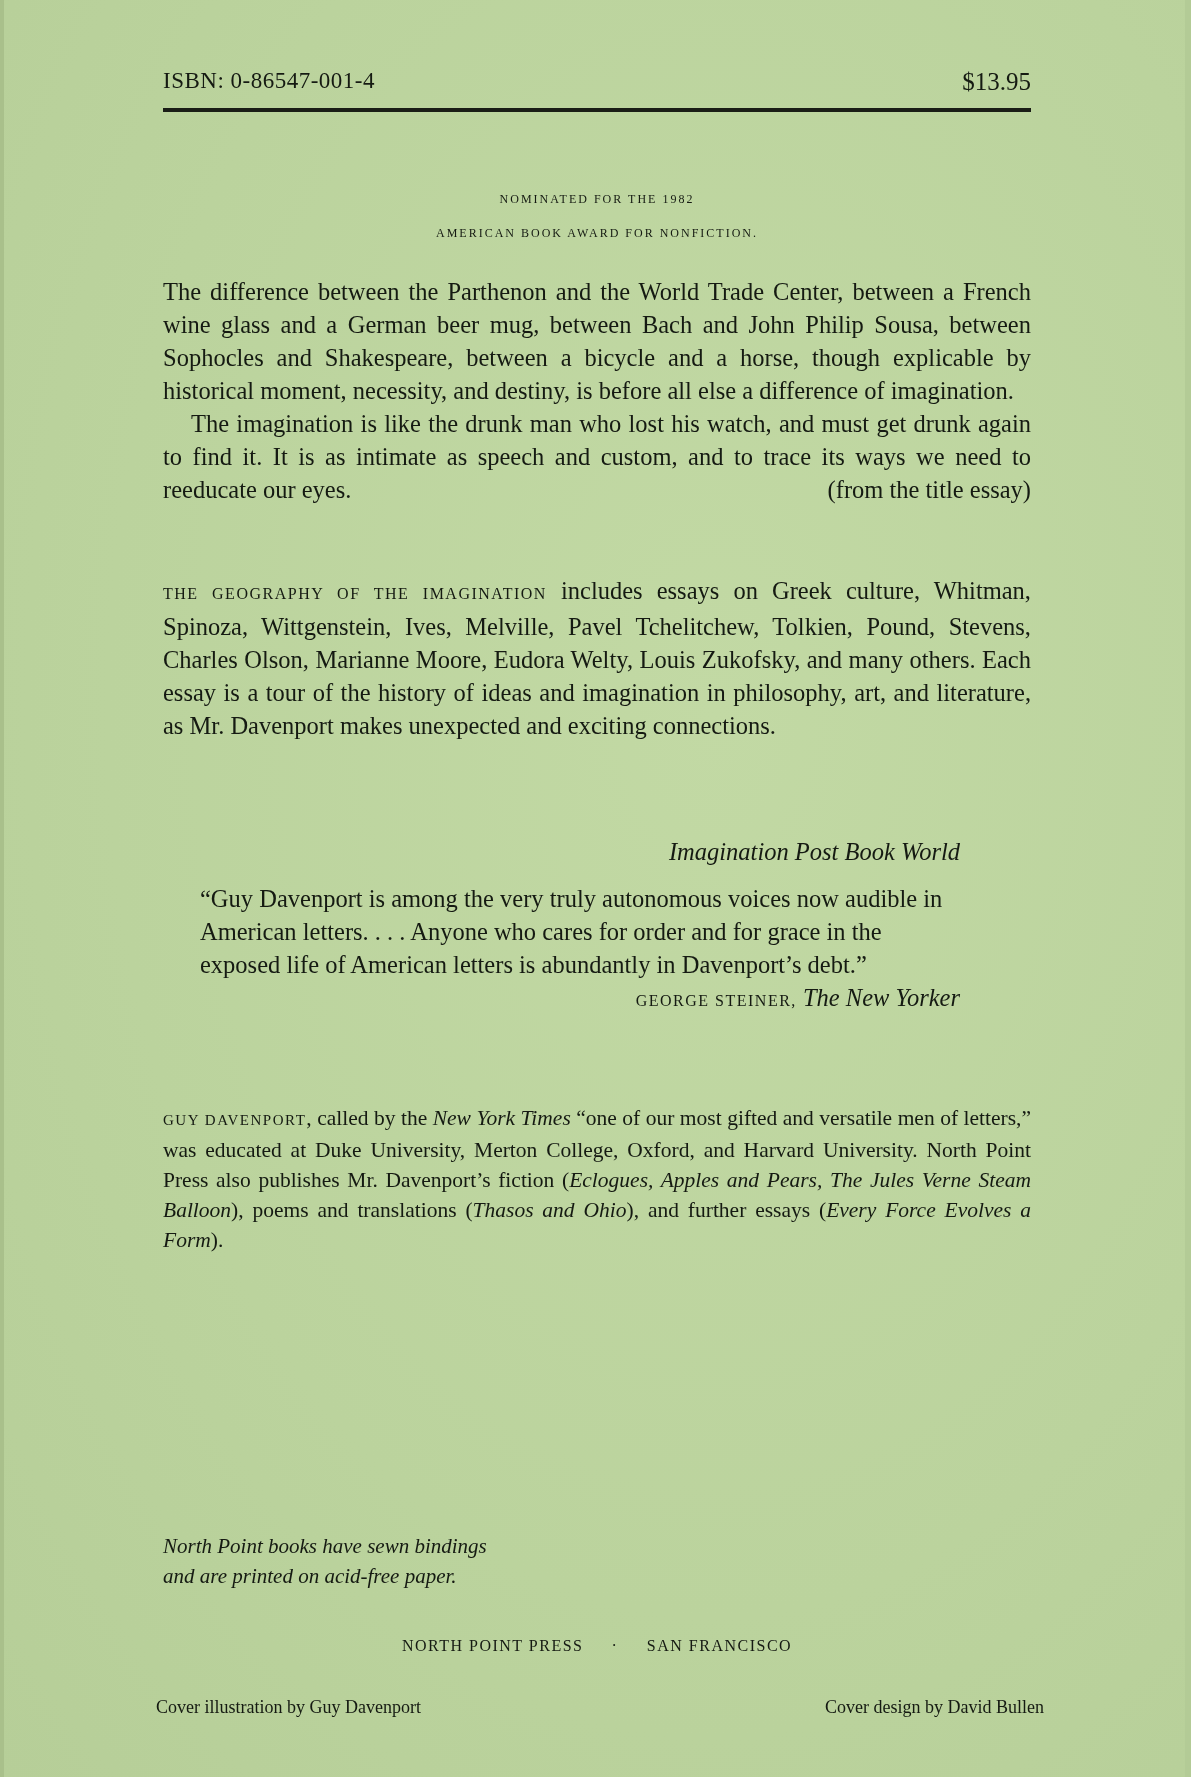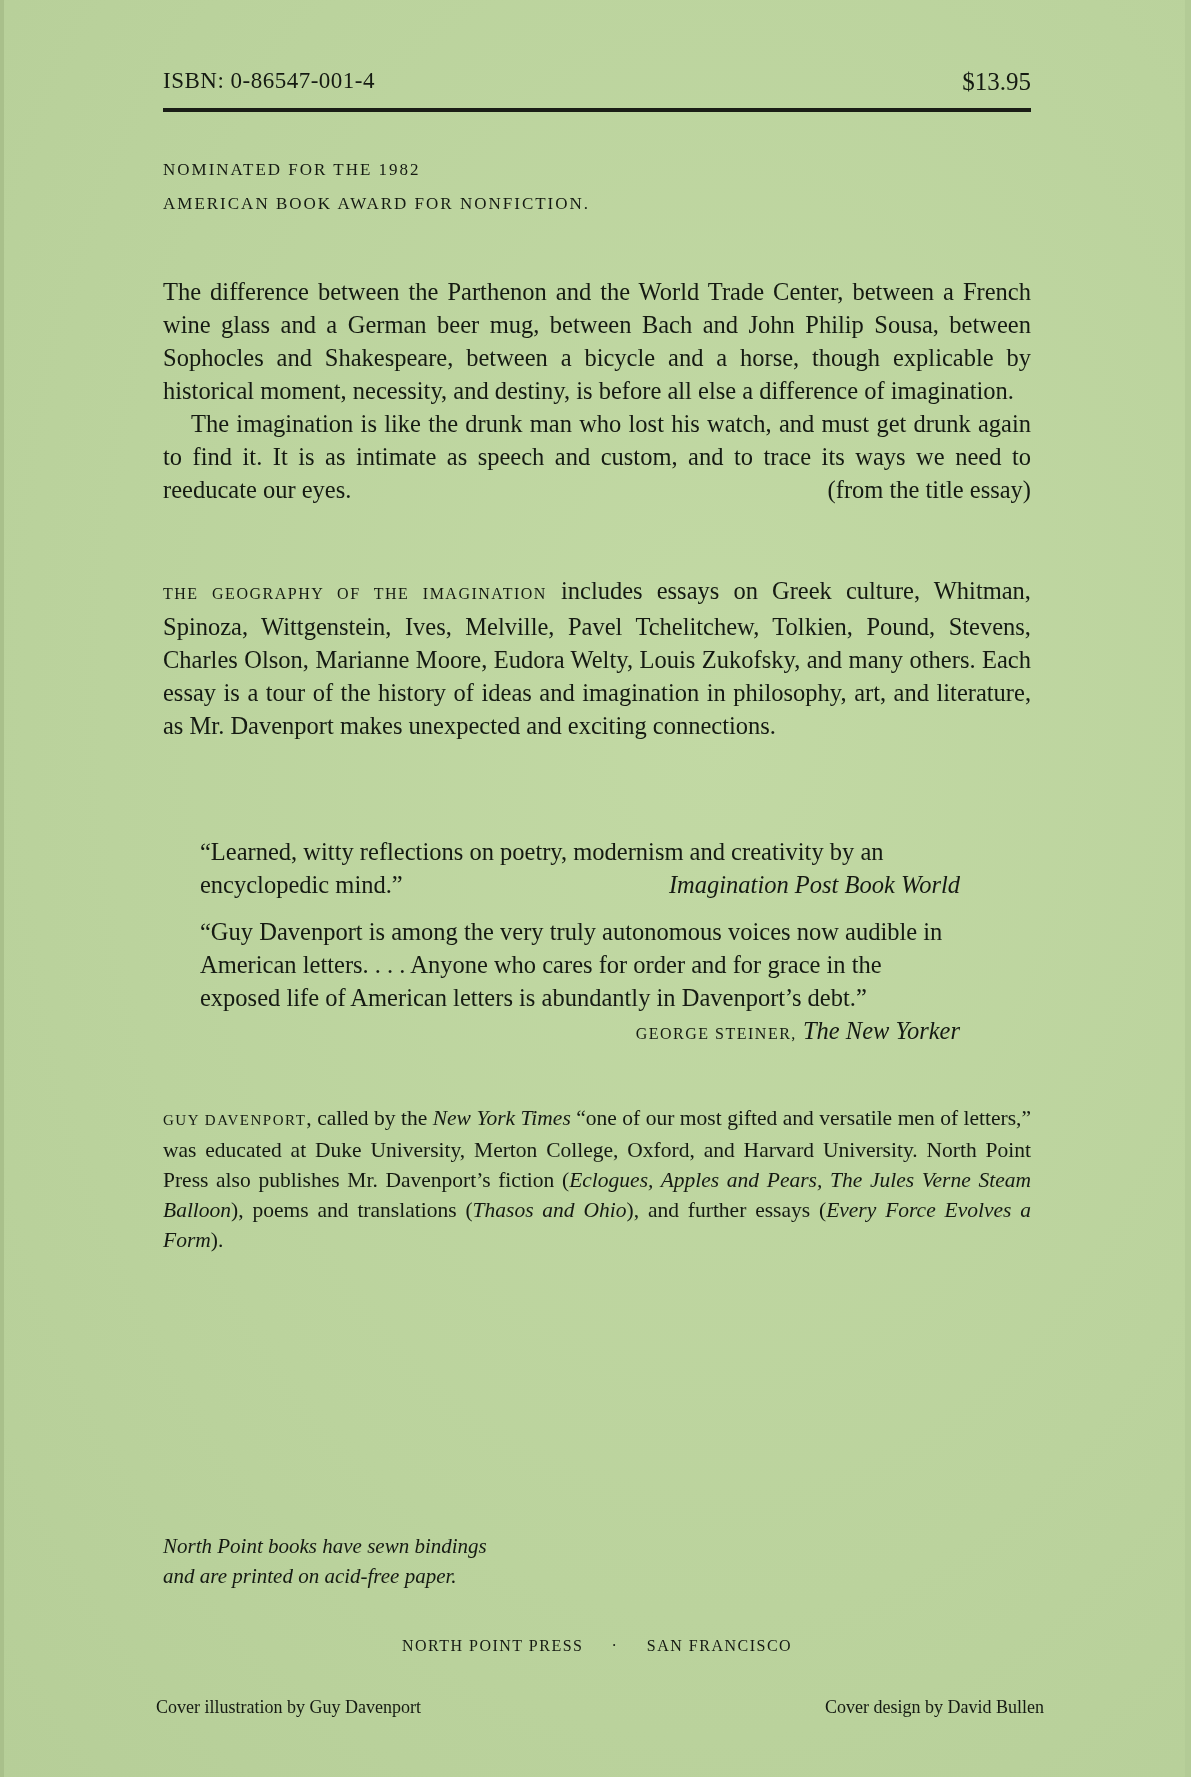--- a/index.html
+++ b/index.html
@@ -12,21 +12,21 @@
   }
   .page { position:absolute; left:0; top:0; width:1191px; height:1777px;
     background: radial-gradient(ellipse at 60% 40%, #c2d9a4 0%, #bbd39d 60%, #b6ce98 100%); }
   .edge-left { position:absolute; left:0; top:0; width:4px; height:1777px; background:#a9c08b; }
   .edge-right { position:absolute; right:0; top:0; width:6px; height:1777px; background:#b3cb96; }
   .col { position:absolute; left:163px; width:868px; }
   .header { top:60px; height:50px; }
   .isbn { position:absolute; left:0; top:8px; font-size:23px; letter-spacing:0.5px; }
   .price { position:absolute; right:0; top:8px; font-size:25px; }
   .rule { position:absolute; left:0; top:48px; width:868px; height:4px; background:#1a1d16; }
-  .award { top:153px; font-size:17px; letter-spacing:2px; line-height:34px; text-transform:uppercase; }
+  .award { top:182px; text-align:center; font-size:12px; letter-spacing:2px; line-height:34px; text-transform:uppercase; }
   .body-text { font-size:24.5px; line-height:33px; text-align:justify; }
   .p1 { top:275px; }
   .p1 p { margin:0; }
   .indent { text-indent:28px; }
   .attrib-right { float:right; }
   .p2 { top:574px; }
   .sc-small { text-transform:uppercase; letter-spacing:1.5px; font-size:16px; }
   .quotes { left:200px; width:760px; top:835px; font-size:24.5px; line-height:33px; }
   .quote { margin-bottom:14px; }
   .quote .src { float:right; font-style:italic; }
@@ -63,21 +63,20 @@
     <p>The difference between the Parthenon and the World Trade Center, between a French wine glass and a German beer mug, between Bach and John Philip Sousa, between Sophocles and Shakespeare, between a bicycle and a horse, though explicable by historical moment, necessity, and destiny, is before all else a difference of imagination.</p>
     <p class="indent clearfix"><span>The imagination is like the drunk man who lost his watch, and must get drunk again to find it. It is as intimate as speech and custom, and to trace its ways we need to reeducate our eyes.</span> <span class="attrib-right">(from the title essay)</span></p>
   </div>
 
   <div class="col body-text p2">
     <span class="sc-small">The Geography of the Imagination</span><span> includes essays on Greek culture, Whitman, Spinoza, Wittgenstein, Ives, Melville, Pavel Tchelitchew, Tolkien, Pound, Stevens, Charles Olson, Marianne Moore, Eudora Welty, Louis Zukofsky, and many others. Each essay is a tour of the history of ideas and imagination in philosophy, art, and literature, as Mr. Davenport makes unexpected and exciting connections.</span>
   </div>
 
   <div class="col quotes">
     <div class="quote clearfix">
-      <span>“Learned, witty reflections on poetry, modernism and creativity by an encyclopedic mind.”</span>
       <span class="src">Imagination Post Book World</span>
     </div>
     <div class="quote clearfix">
       <span>“Guy Davenport is among the very truly autonomous voices now audible in American letters. . . . Anyone who cares for order and for grace in the exposed life of American letters is abundantly in Davenport’s debt.”</span>
       <span class="src"><span class="sc-small" style="font-style:normal">George Steiner,</span> <span>The New Yorker</span></span>
     </div>
   </div>
 
   <div class="col bio">
     <span class="sc-small" style="font-size:15px">Guy Davenport</span><span>, called by the </span><i>New York Times</i><span> “one of our most gifted and versatile men of letters,” was educated at Duke University, Merton College, Oxford, and Harvard University. North Point Press also publishes Mr. Davenport’s fiction (</span><i>Eclogues, Apples and Pears, The Jules Verne Steam Balloon</i><span>), poems and translations (</span><i>Thasos and Ohio</i><span>), and further essays (</span><i>Every Force Evolves a Form</i><span>).</span>

